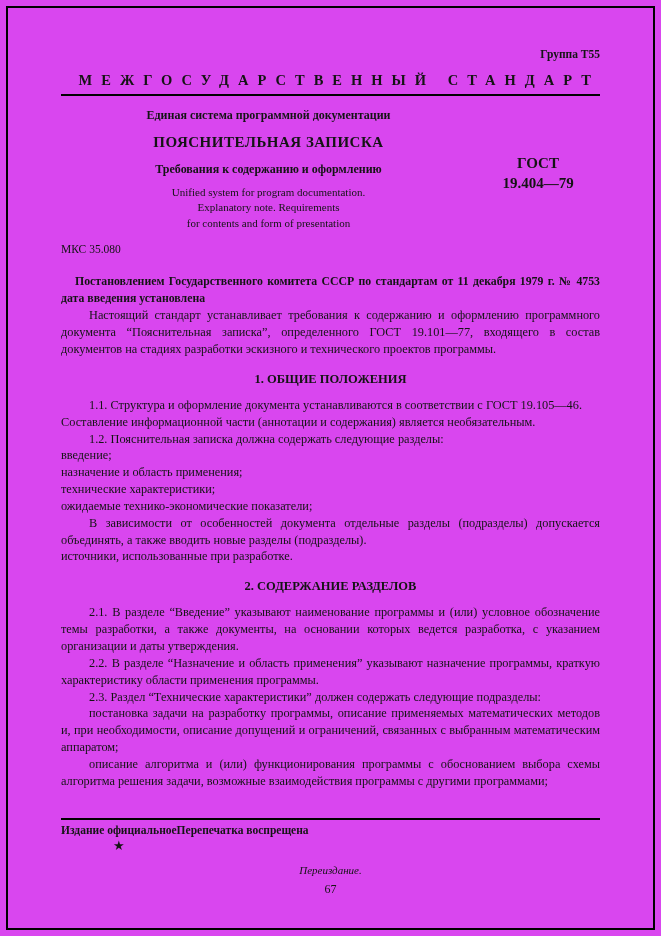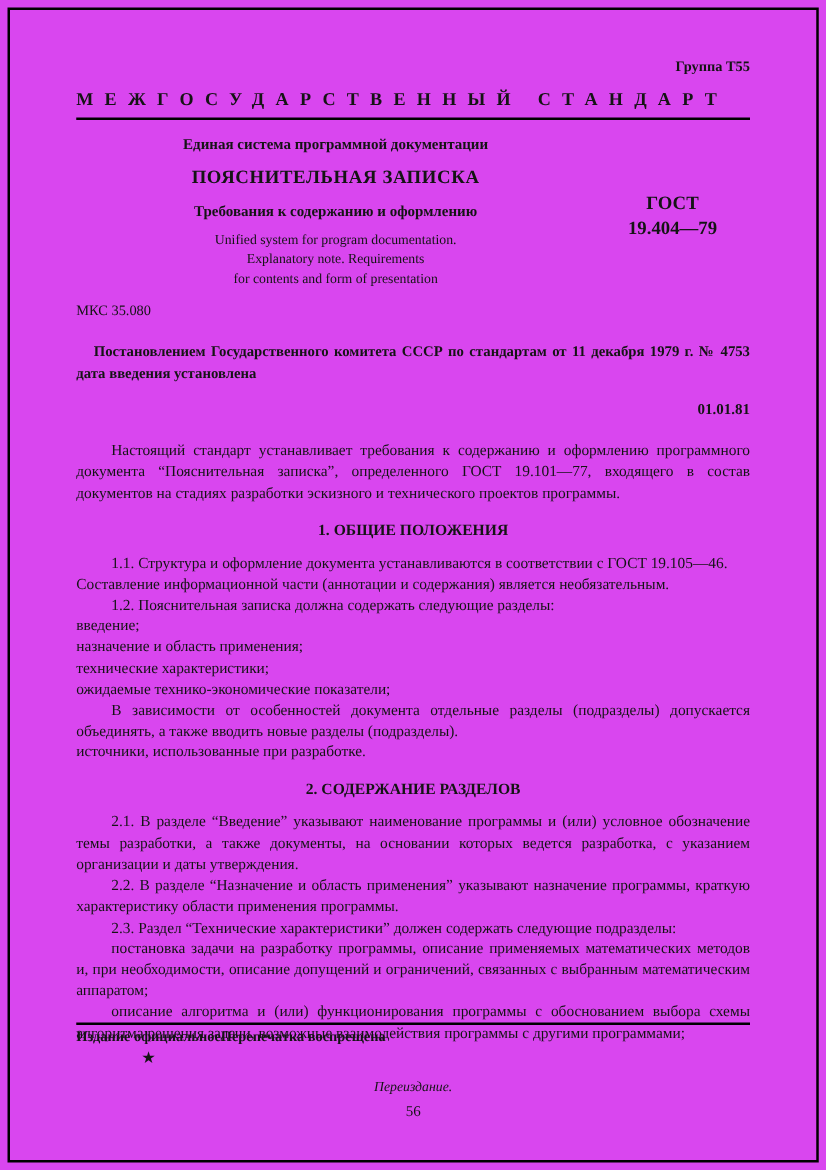--- a/index.html
+++ b/index.html
@@ -16,21 +16,21 @@
       position: absolute; left: 6px; top: 6px; right: 6px; bottom: 6px;
       border: 2px solid #000;
       pointer-events: none;
     }
     .content { position: absolute; left: 61px; top: 48px; width: 539px; }
 
     .group-label { text-align: right; font-weight: bold; font-size: 11.5px; margin-bottom: 12px; }
 
     .std-kind {
       font-weight: bold; font-size: 14.5px; letter-spacing: 9px;
-      text-align: left; white-space: nowrap; margin-bottom: 5px; font-family: Liberation Serif, serif;
+      text-align: right; white-space: nowrap; margin-bottom: 5px; font-family: Liberation Serif, serif;
     }
     .rule { border-top: 2px solid #000; margin-bottom: 12px; }
 
     .head-block { display: flex; margin-bottom: 6px; }
     .head-center { width: 415px; text-align: center; }
     .head-right {
       width: 124px; text-align: center; font-weight: bold;
       font-size: 15px; line-height: 1.3; padding-top: 46px;
     }
     .sys-title { font-weight: bold; font-size: 12px; margin-bottom: 11px; }
@@ -83,21 +83,20 @@
       </div>
       <div class="head-right">
         <div>ГОСТ</div>
         <div>19.404—79</div>
       </div>
     </div>
 
     <div class="mks">МКС 35.080</div>
 
     <p class="decree">Постановлением Государственного комитета СССР по стандартам от 11 декабря 1979 г. № 4753 дата введения установлена</p>
-    <div class="eff-date">01.01.81</div>
 
     <p class="para ind">Настоящий стандарт устанавливает требования к содержанию и оформлению программного документа “Пояснительная записка”, определенного ГОСТ 19.101—77, входящего в состав документов на стадиях разработки эскизного и технического проектов программы.</p>
 
     <section>
       <h2 class="sec-head">1. ОБЩИЕ ПОЛОЖЕНИЯ</h2>
       <p class="para ind">1.1. Структура и оформление документа устанавливаются в соответствии с ГОСТ 19.105—46.</p>
       <p class="para">Составление информационной части (аннотации и содержания) является необязательным.</p>
       <p class="para ind">1.2. Пояснительная записка должна содержать следующие разделы:</p>
       <p class="para">введение;</p>
       <p class="para">назначение и область применения;</p>
@@ -120,15 +119,15 @@
   <div class="footer">
     <div class="footer-rule"></div>
     <div class="footer-row">
       <div class="official-block">
         <div class="official">Издание официальное</div>
         <div class="star">★</div>
       </div>
       <div class="reprint">Перепечатка воспрещена</div>
     </div>
     <div class="reissue">Переиздание.</div>
-    <div class="page-num">56</div>
+    <div class="page-num">67</div>
   </div>
 </div>
 
 </body></html>

